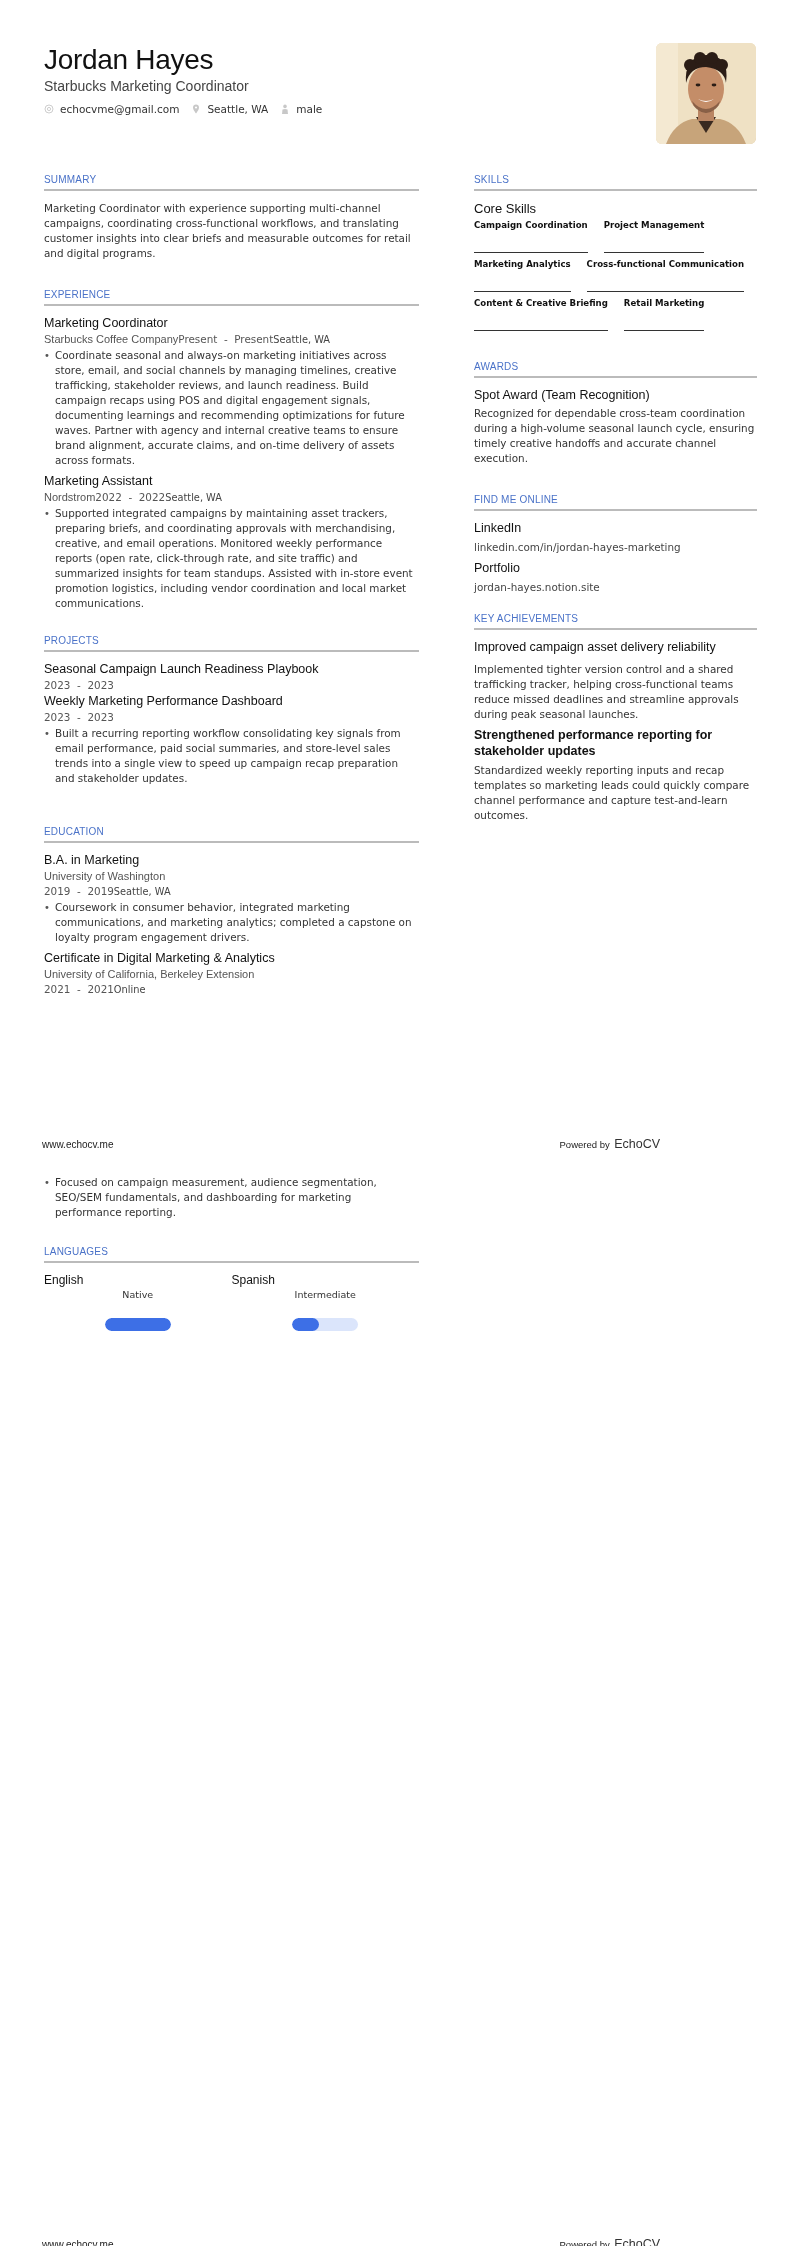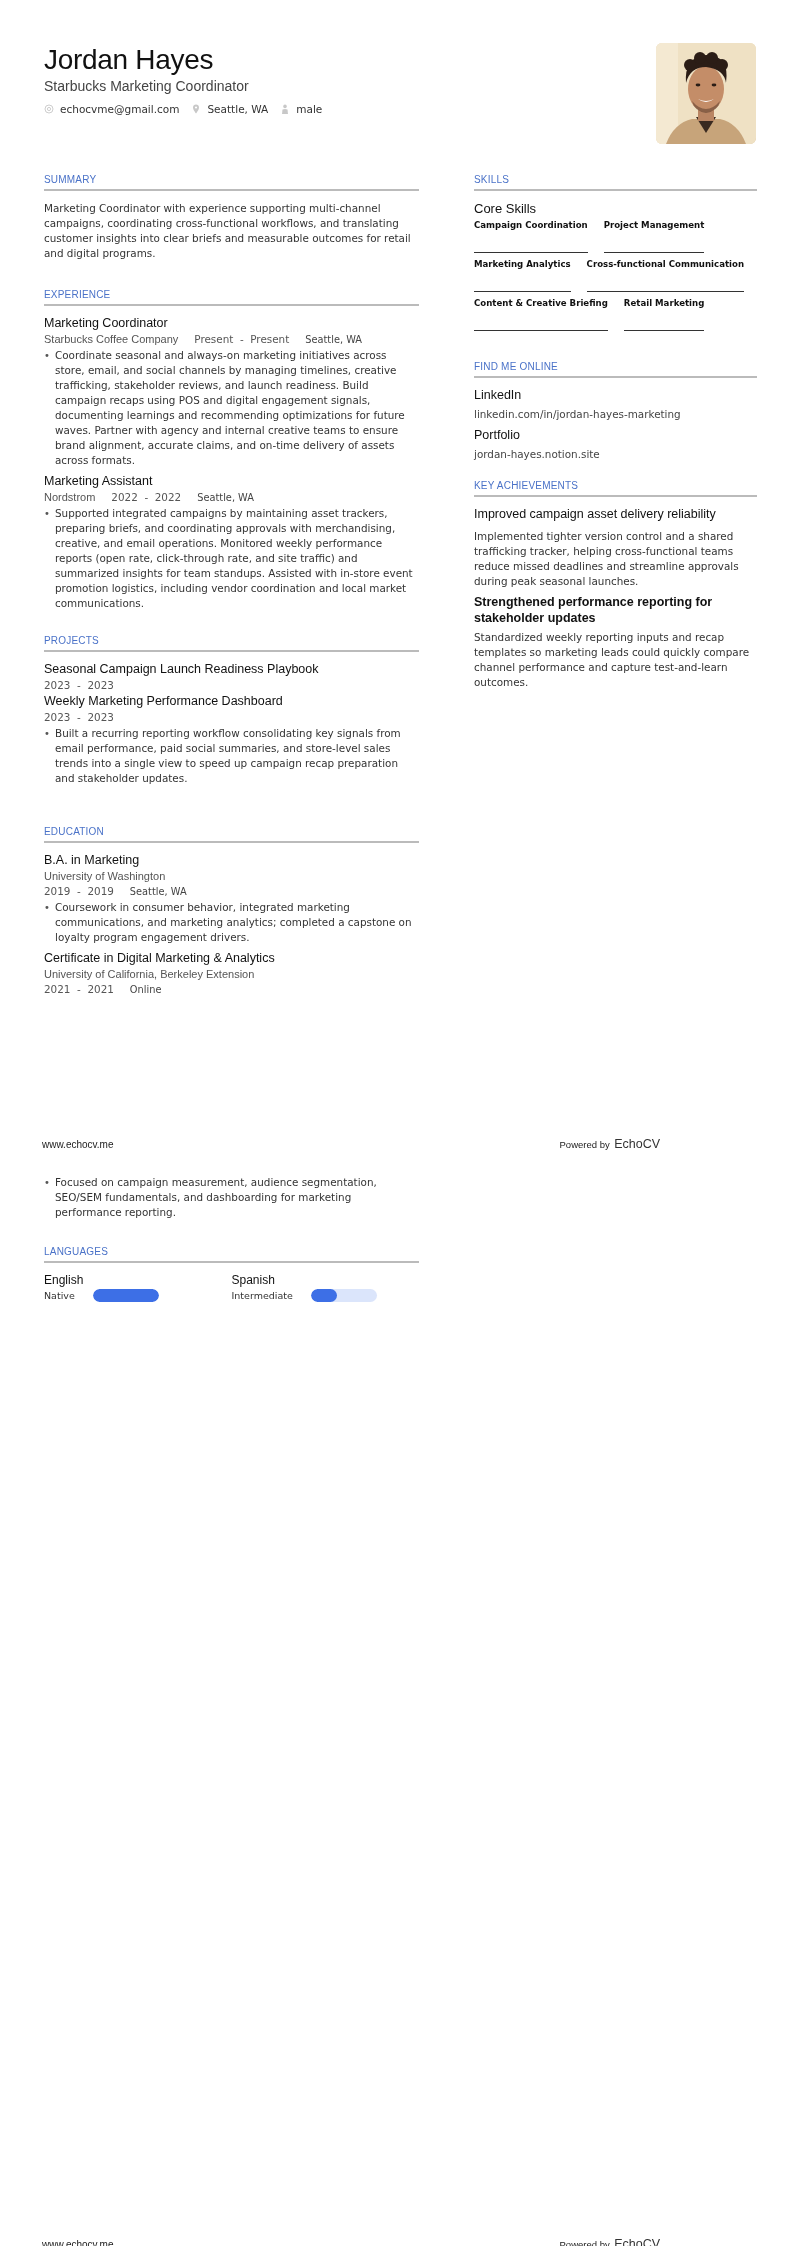--- a/index.html
+++ b/index.html
@@ -15,21 +15,21 @@
   .contact { display: flex; align-items: center; gap: 6px; }
   .cicon { width: 10px; height: 10px; display: inline-block; }
   .photo { position: absolute; left: 656px; top: 43px; width: 100px; height: 101px; border-radius: 6px; overflow: hidden; background: linear-gradient(135deg, #f3e6cc 0%, #eddcb9 55%, #d9c29c 100%); }
 
   .col-left { position: absolute; left: 44px; width: 375px; }
   .col-right { position: absolute; left: 474px; width: 283px; }
 
   .sec-title { font-family: "Liberation Sans", sans-serif; font-size: 10px; color: #4a72c8; letter-spacing: 0.2px; padding-bottom: 4px; border-bottom: 2px solid #bbbbbb; margin-bottom: 10px; text-transform: uppercase; }
   .para { font-size: 10.4px; line-height: 15px; color: #333; }
   .item-title { font-family: "Liberation Sans", sans-serif; font-size: 12.5px; color: #111; margin-bottom: 3px; }
-  .meta { display: flex; gap: 16px; font-size: 10.4px; color: #555; margin-bottom: 3px; align-items: baseline; }
+  .meta { display: flex; font-size: 10.4px; color: #555; margin-bottom: 3px; align-items: baseline; }
   .meta .org { font-family: "Liberation Sans", sans-serif; font-size: 11px; color: #555; }
   .meta .loc { font-size: 9.8px; color: #444; }
   .org-line { font-family: "Liberation Sans", sans-serif; font-size: 11px; color: #555; margin-bottom: 3px; }
   .bullets { list-style: none; margin-bottom: 6px; }
   .bullets li { position: relative; padding-left: 11px; font-size: 10.4px; line-height: 15px; color: #333; }
   .bullets li::before { content: "\2022"; position: absolute; left: 0; top: 0; color: #555; font-size: 10px; }
 
   .skill-group { font-family: "Liberation Sans", sans-serif; font-size: 13px; color: #111; margin-bottom: 4px; }
   .skill-tags { display: flex; flex-wrap: wrap; column-gap: 16px; row-gap: 6px; }
   .skill-tag { font-size: 8.6px; font-weight: bold; color: #111; padding-bottom: 22px; border-bottom: 1px solid #333; }
@@ -38,21 +38,21 @@
   .link-url { font-size: 10.4px; color: #444; margin-bottom: 8px; }
 
   .footer { position: absolute; left: 42px; right: 36px; display: flex; justify-content: space-between; align-items: baseline; font-family: "Liberation Sans", sans-serif; color: #222; }
   .footer .site { font-size: 10px; margin-top: 24px; }
   .footer .powered { font-size: 9.5px; }
   .footer .brand { font-size: 12.5px; color: #333; }
 
   .langs { display: flex; gap: 0; }
   .lang { width: 190px; }
   .lang-name { font-family: "Liberation Sans", sans-serif; font-size: 12px; color: #111; margin-bottom: 2px; }
-  .lang-row { display: flex; align-items: center; gap: 18px; font-size: 9.5px; color: #333; }
+  .lang-row { display: flex; align-items: center; gap: 18px; font-size: 9.5px; color: #333; flex-direction: column; }
   .bar { width: 66px; height: 13px; border-radius: 7px; background: #dbe5fb; position: relative; overflow: hidden; }
   .bar-fill { position: absolute; left: 0; top: 0; bottom: 0; border-radius: 7px; background: #3d6fe6; }
 </style>
 </head>
 <body>
 
 <div class="page page1">
 
   <h1 class="name">Jordan Hayes</h1>
   <div class="role">Starbucks Marketing Coordinator</div>
@@ -191,20 +191,25 @@
       <div class="skill-tags">
         <span class="skill-tag">Campaign Coordination</span>
         <span class="skill-tag">Project Management</span>
         <span class="skill-tag">Marketing Analytics</span>
         <span class="skill-tag">Cross-functional Communication</span>
         <span class="skill-tag">Content &amp; Creative Briefing</span>
         <span class="skill-tag">Retail Marketing</span>
       </div>
     </section>
 
+    <section style="margin-bottom:28px;">
+      <div class="sec-title">Awards</div>
+      <div class="item-title" style="margin-bottom:4px;">Spot Award (Team Recognition)</div>
+      <p class="para">Recognized for dependable cross-team coordination during a high-volume seasonal launch cycle, ensuring timely creative handoffs and accurate channel execution.</p>
+    </section>
 
     <section style="margin-bottom:20px;">
       <div class="sec-title">Find Me Online</div>
       <div class="link-title">LinkedIn</div>
       <div class="link-url">linkedin.com/in/jordan-hayes-marketing</div>
       <div class="link-title">Portfolio</div>
       <div class="link-url">jordan-hayes.notion.site</div>
     </section>
 
     <section>

